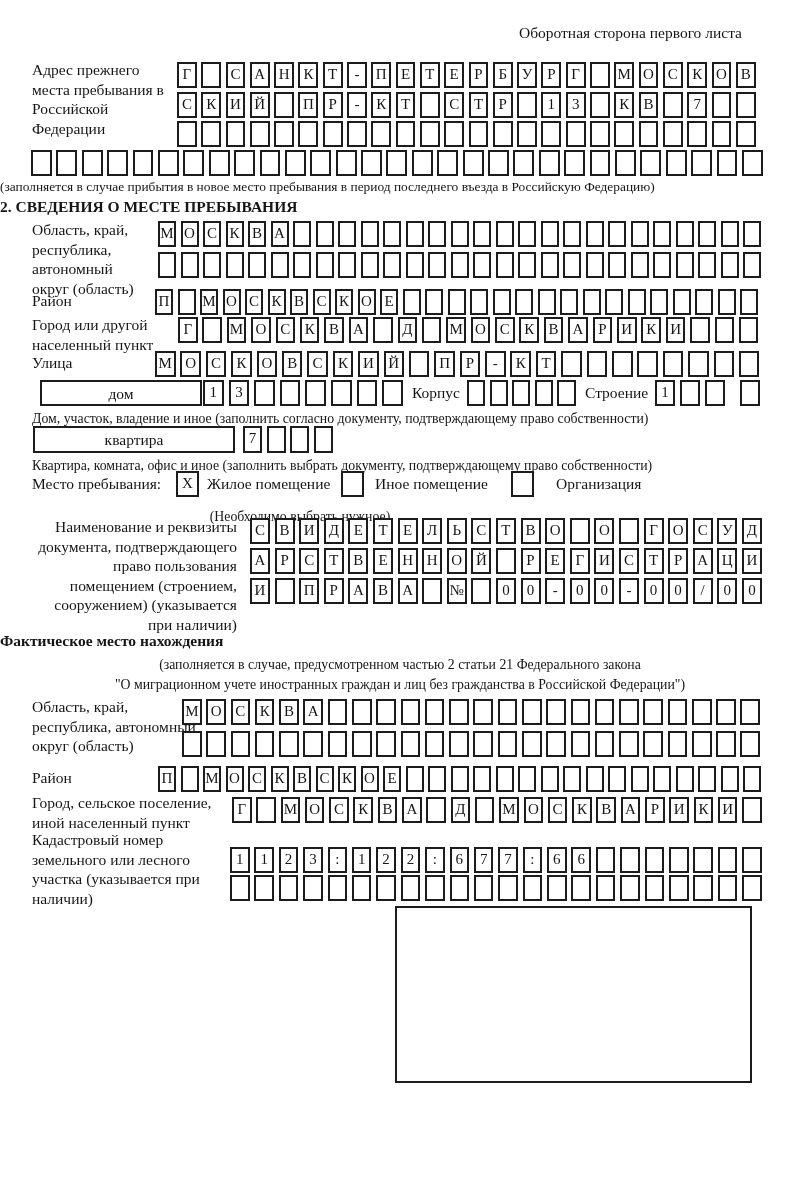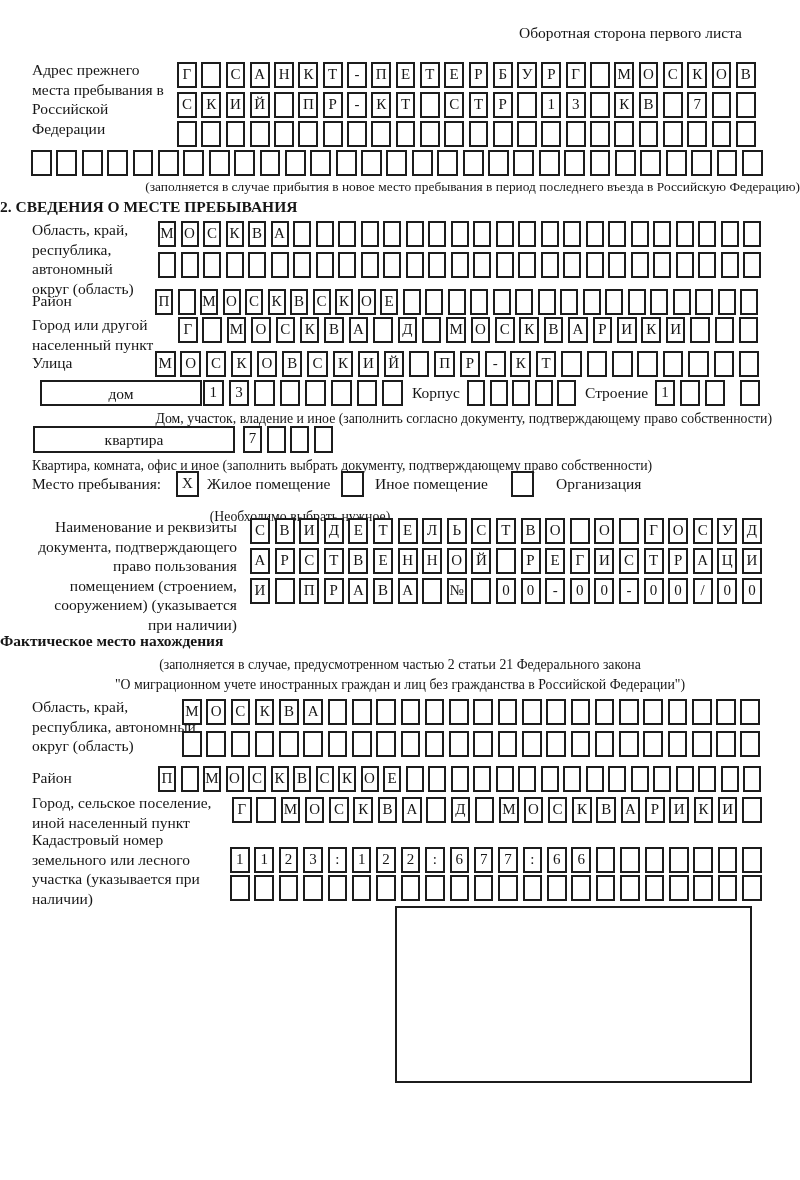--- a/index.html
+++ b/index.html
@@ -141,21 +141,21 @@
       <span class="cell"></span>
       <span class="cell"></span>
       <span class="cell"></span>
       <span class="cell"></span>
       <span class="cell"></span>
       <span class="cell"></span>
       <span class="cell"></span>
       <span class="cell"></span>
       <span class="cell"></span>
     </div>
-  <div class="note" style="left:0;top:178px;width:800px;text-align:right;">(заполняется в случае прибытия в новое место пребывания в период последнего въезда в Российскую Федерацию)</div>
+  <div class="note" style="left:0;top:178px;width:800px;text-align:left;">(заполняется в случае прибытия в новое место пребывания в период последнего въезда в Российскую Федерацию)</div>
 
   <div class="title" style="top:198px;">2. СВЕДЕНИЯ О МЕСТЕ ПРЕБЫВАНИЯ</div>
 
   <div class="label" style="left:32px;top:220px;width:120px;">Область, край, республика, автономный округ (область)</div>
   <div class="cellrow" style="left:158px;top:221px;--cw:18px;--gap:4.5px;">
       <span class="cell">М</span>
       <span class="cell">О</span>
       <span class="cell">С</span>
       <span class="cell">К</span>
       <span class="cell">В</span>
@@ -318,21 +318,21 @@
       <span class="cell"></span>
       <span class="cell"></span>
     </div>
   <div class="label" style="left:585px;top:383px;">Строение</div>
   <div class="cellrow stroenie-cells" style="left:655px;top:380px;--cw:20px;--gap:5px;">
       <span class="cell">1</span>
       <span class="cell"></span>
       <span class="cell"></span>
       <span class="cell"></span>
     </div>
-  <div class="note" style="left:32px;top:410px;width:740px;font-size:13.8px;text-align:right;">Дом, участок, владение и иное (заполнить согласно документу, подтверждающему право собственности)</div>
+  <div class="note" style="left:32px;top:410px;width:740px;font-size:13.8px;">Дом, участок, владение и иное (заполнить согласно документу, подтверждающему право собственности)</div>
 
   <div class="box-field" style="left:33px;top:426px;width:202px;height:27px;line-height:24px;">квартира</div>
   <div class="cellrow" style="left:243px;top:426px;--cw:19px;--gap:4.5px;--ch:27px;">
       <span class="cell">7</span>
       <span class="cell"></span>
       <span class="cell"></span>
       <span class="cell"></span>
     </div>
   <div class="note" style="left:32px;top:457px;width:740px;font-size:13.8px;">Квартира, комната, офис и иное (заполнить выбрать документу, подтверждающему право собственности)</div>
 

